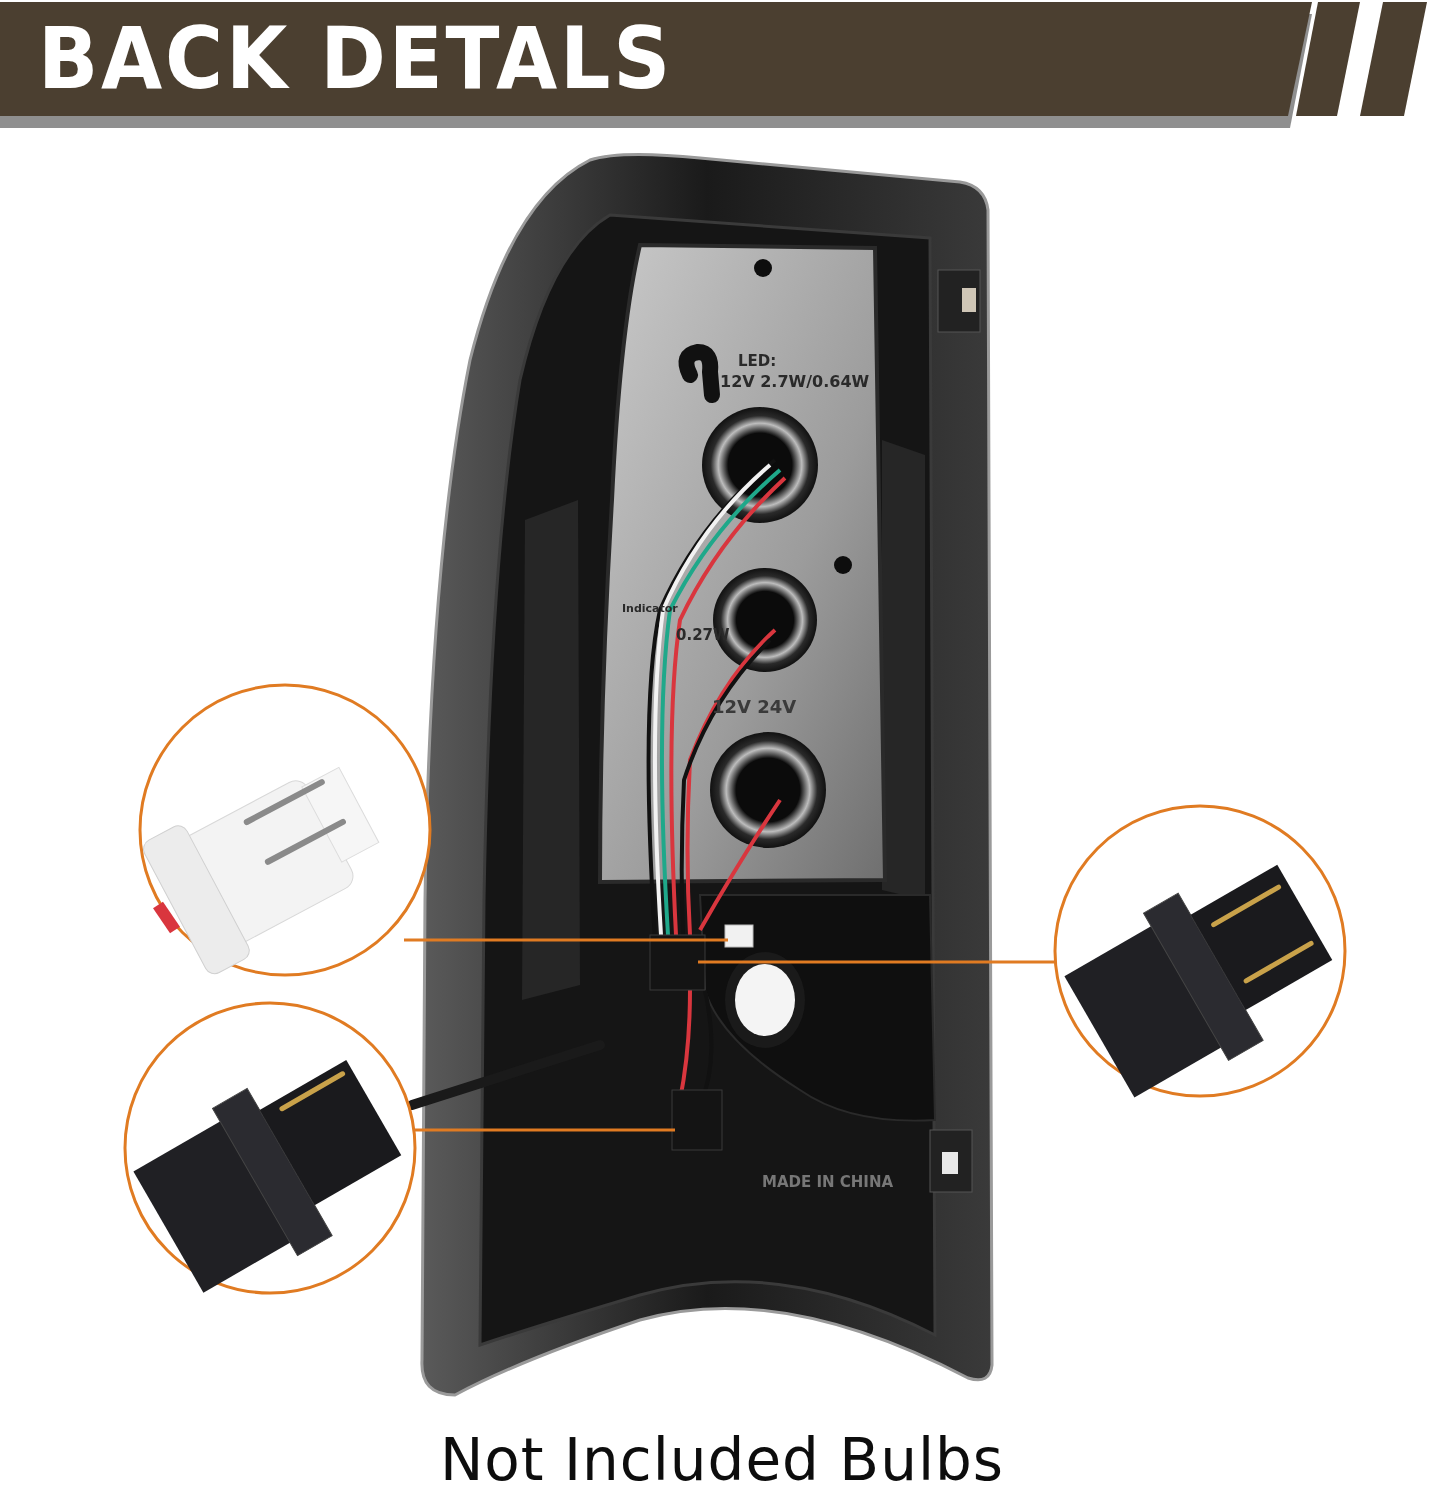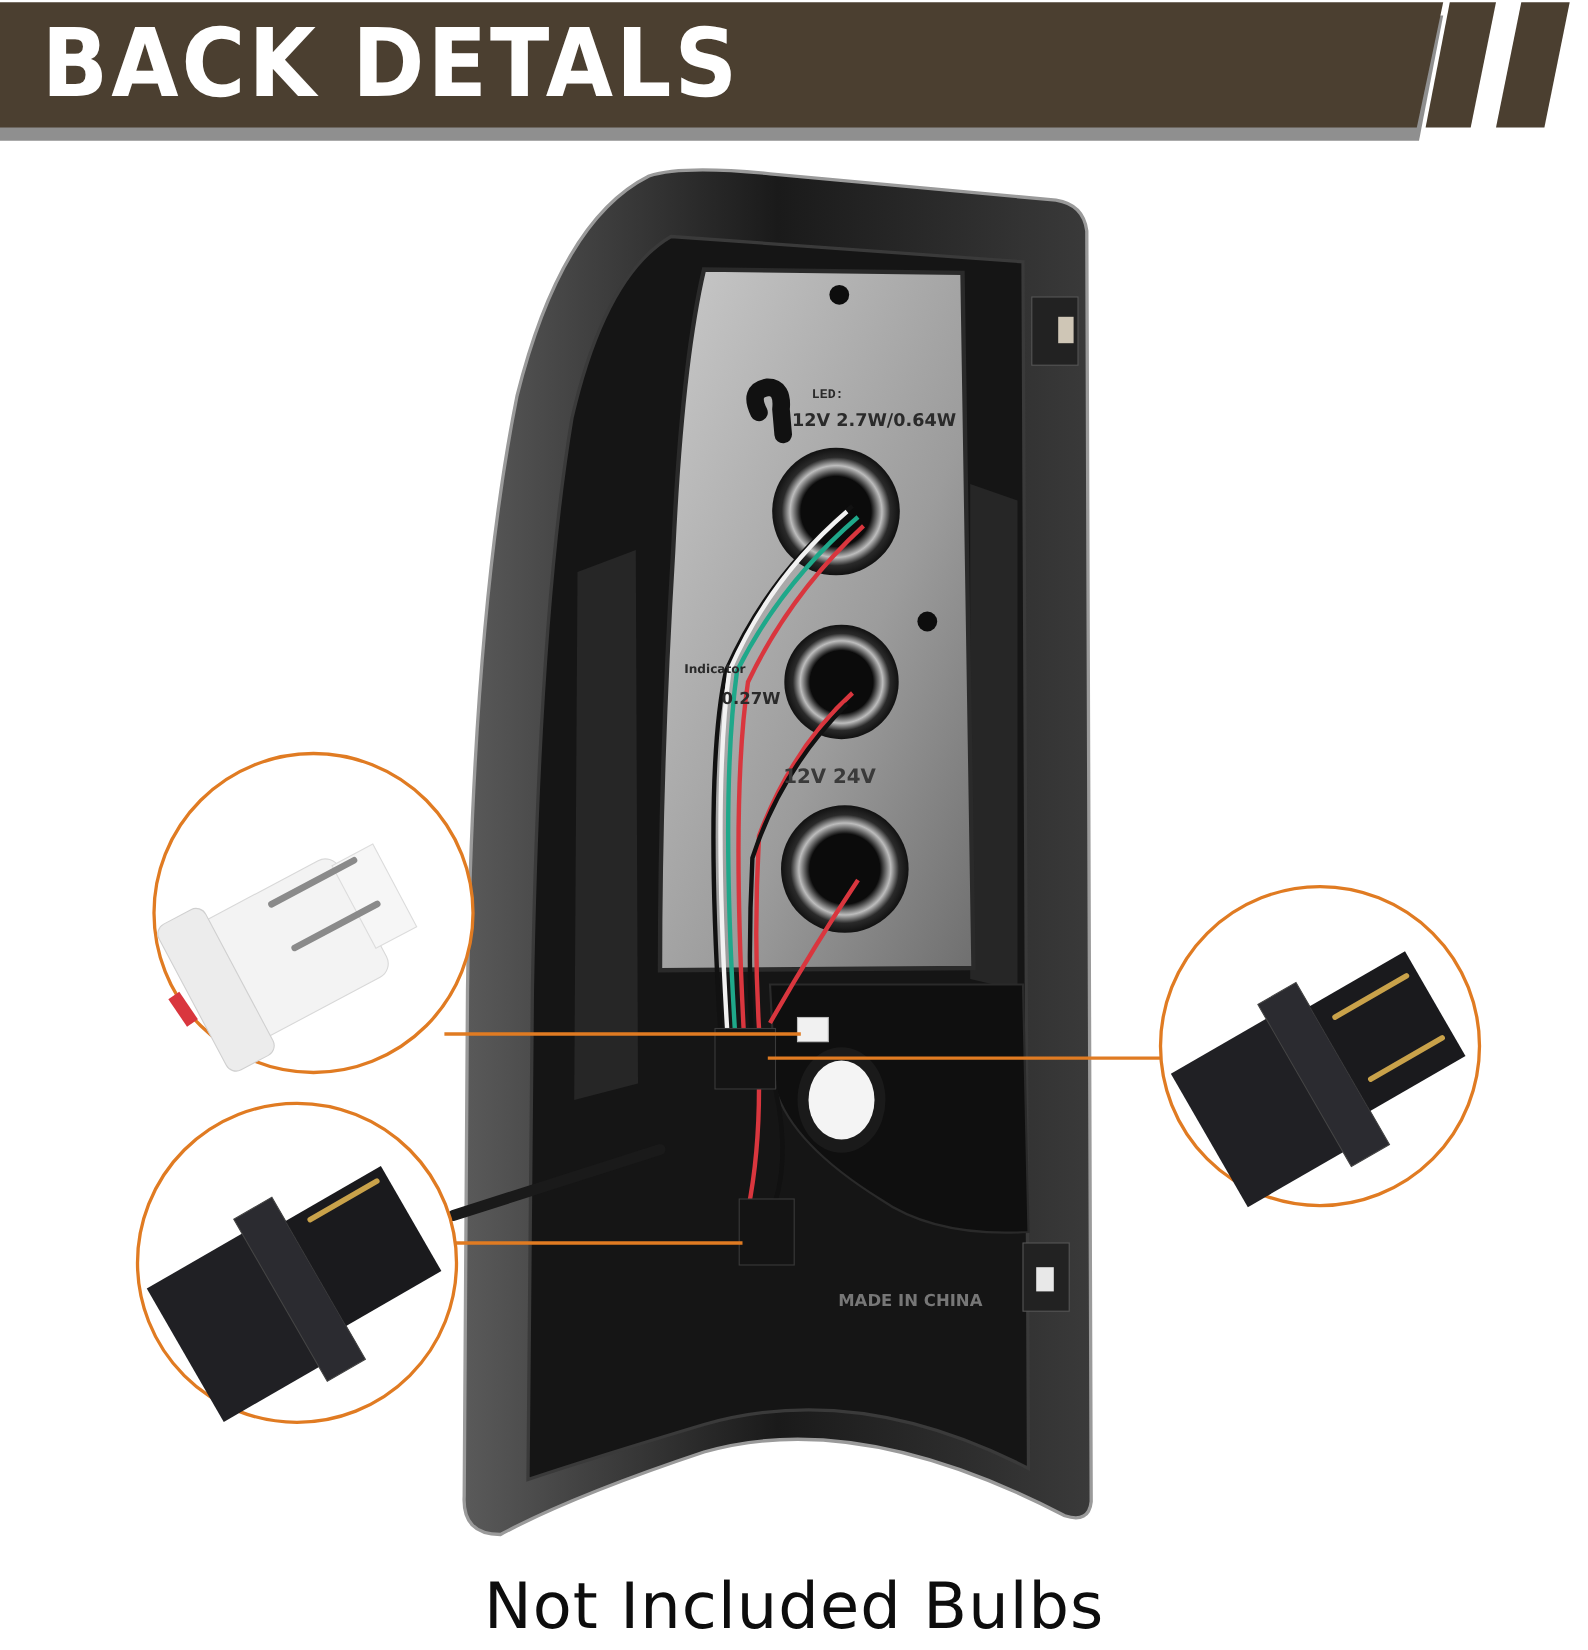--- a/index.html
+++ b/index.html
@@ -124,21 +124,21 @@
       <g transform="rotate(-30 1200 951)">
         <rect x="1070" y="905" width="140" height="140" fill="#202024"></rect>
         <rect x="1170" y="890" width="40" height="170" fill="#2b2b30" stroke="#444"></rect>
         <rect x="1210" y="915" width="100" height="110" fill="#1a1a1d"></rect>
         <line x1="1225" y1="935" x2="1300" y2="935" stroke="#c9a24a" stroke-width="5" stroke-linecap="round"></line>
         <line x1="1225" y1="1000" x2="1300" y2="1000" stroke="#c9a24a" stroke-width="5" stroke-linecap="round"></line>
       </g>
     </g>
   </svg>
 
-  <div class="spec-label" style="left:738px;top:212px;font-size:12px;font-family:Liberation Mono, monospace;">LED:</div>
+  <div class="spec-label" style="left:738px;top:212px;font-size:15px;">LED:</div>
   <div class="spec-label" style="left:720px;top:232px;font-size:16px;">12V  2.7W/0.64W</div>
   <div class="spec-label" style="left:622px;top:462px;font-size:11px;">Indicator</div>
-  <div class="spec-label" style="left:656px;top:486px;font-size:15px;">0.27W</div>
+  <div class="spec-label" style="left:676px;top:486px;font-size:15px;">0.27W</div>
   <div class="spec-label" style="left:712px;top:556px;font-size:18px;color:#3a3a3a;">12V  24V</div>
   <div class="spec-label" style="left:762px;top:1033px;font-size:15px;color:#777;">MADE IN CHINA</div>
 </div>
 
 <div class="footer-caption">Not Included Bulbs</div>
 
 </body></html>

